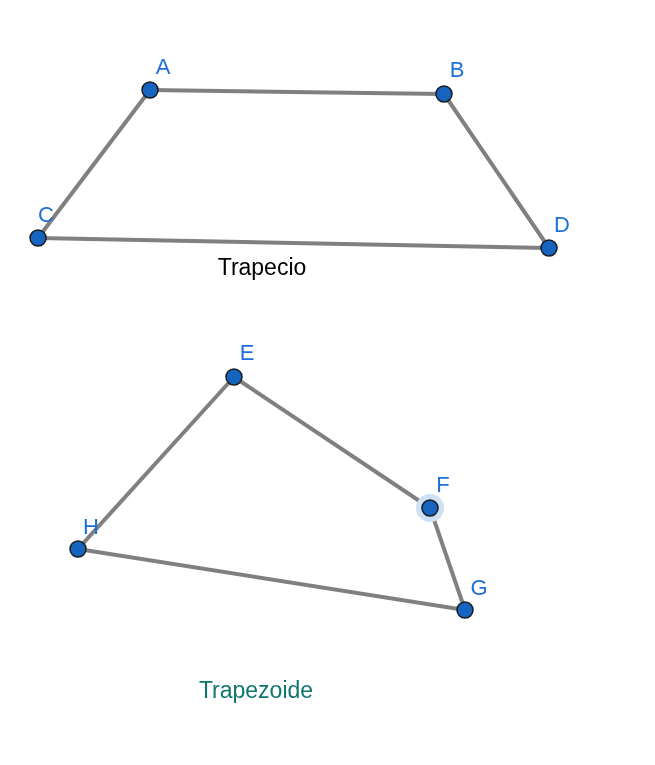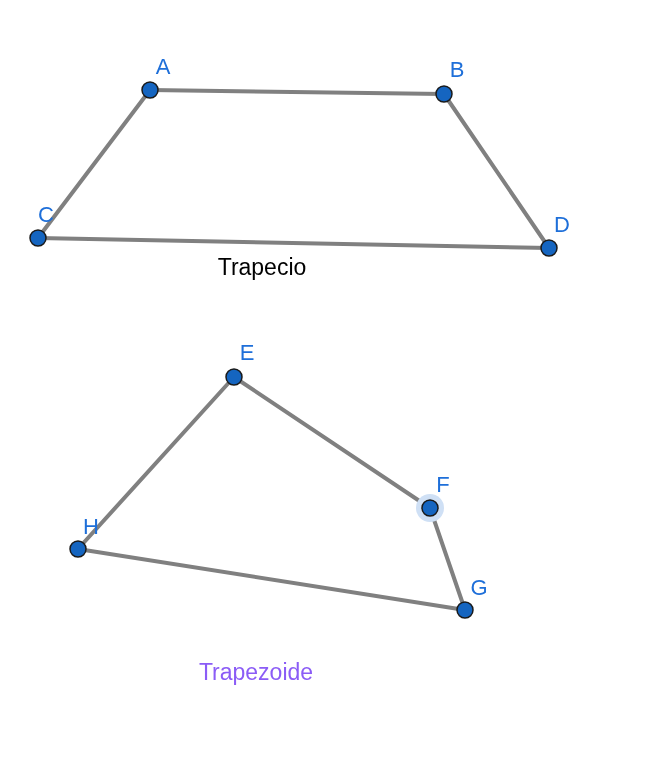--- a/index.html
+++ b/index.html
@@ -82,14 +82,14 @@
         <text x="562" y="226" class="vertex-label" fill="#1E6FD9" font-size="22">D</text>
         <text x="247" y="354" class="vertex-label" fill="#1E6FD9" font-size="22">E</text>
         <text x="443" y="486" class="vertex-label" fill="#1E6FD9" font-size="22">F</text>
         <text x="479" y="589" class="vertex-label" fill="#1E6FD9" font-size="22">G</text>
         <text x="91" y="528" class="vertex-label" fill="#1E6FD9" font-size="22">H</text>
       </g>
   </svg>
 
   <div class="fig-caption" id="caption-0" style="left: 262px; top: 255px; color: rgb(0, 0, 0); font-size: 23px;">Trapecio</div>
 
-  <div class="fig-caption" id="caption-1" style="left: 256px; top: 660px; color: #8b5cf6; font-size: 23px;">Trapezoide</div>
+  <div class="fig-caption" id="caption-1" style="left: 256px; top: 678px; color: #0f766e; font-size: 23px;">Trapezoide</div>
 </div>
 
 </body></html>

